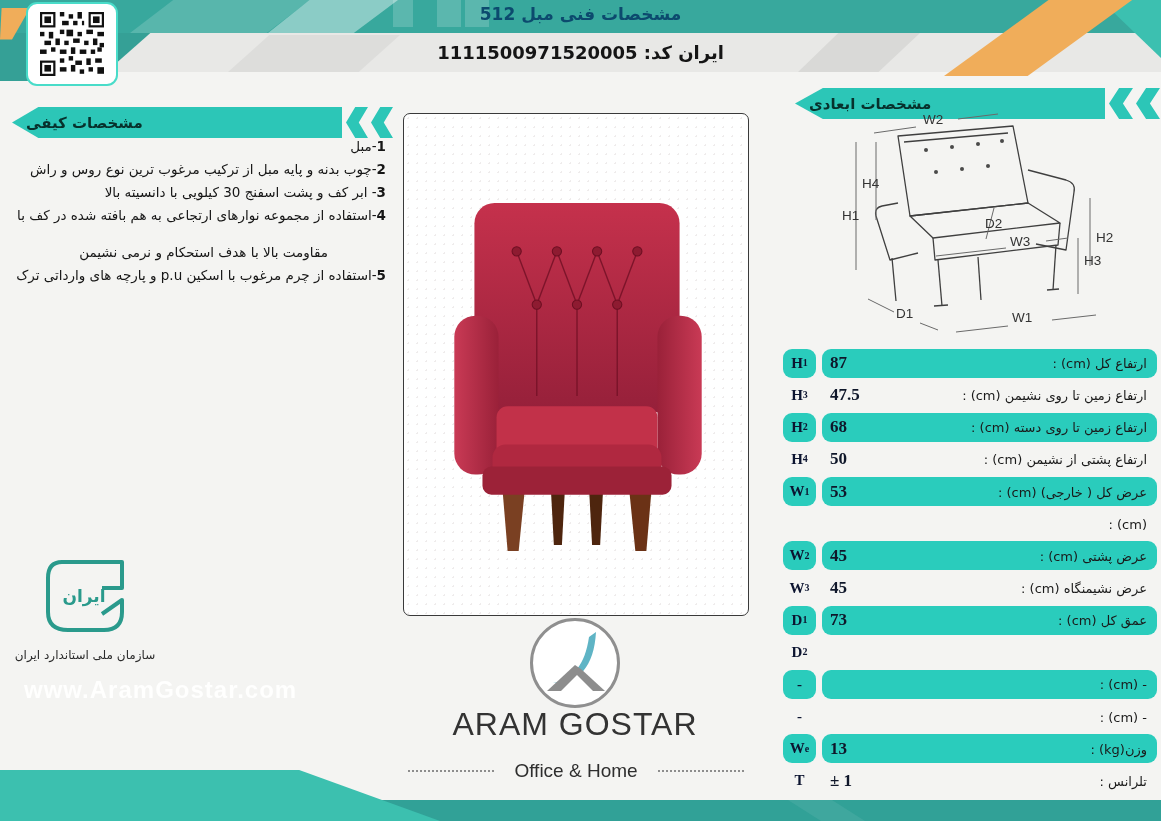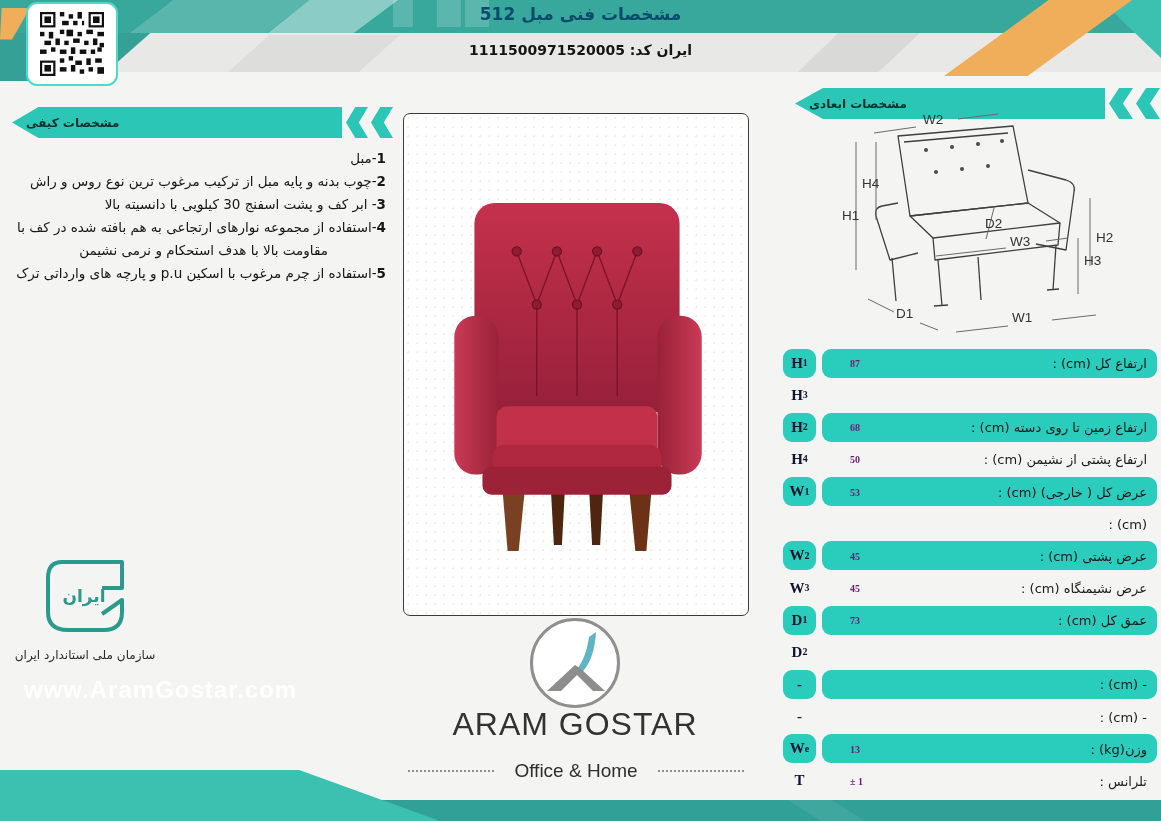--- a/index.html
+++ b/index.html
@@ -5,21 +5,21 @@
   html,body{margin:0;padding:0;}
   .page{position:relative;width:1161px;height:821px;background:#f4f4f2;overflow:hidden;
         font-family:"DejaVu Sans",sans-serif;}
   .abs{position:absolute;}
 
   
   .band-top{left:0;top:0;width:1161px;height:33px;background:#38a89d;}
   .band-gray{left:0;top:33px;width:1161px;height:39px;background:#e8e8e6;}
   .hdr-title{left:0;top:4px;width:1161px;text-align:center;font-size:17px;font-weight:bold;
              color:#0c4a6e;direction:rtl;}
-  .iran-code{left:0;top:42px;width:1161px;text-align:center;font-size:14px;font-weight:bold;
+  .iran-code{left:0;top:42px;width:1161px;text-align:center;font-size:18px;font-weight:bold;
              color:#151515;direction:rtl;}
 
   
   .shape{position:absolute;}
   .pill-light{background:rgba(255,255,255,0.18);}
   .d-orange-l{left:0;top:0;width:40px;height:45px;background:#f0ad5a;
               clip-path:polygon(4% 18%,75% 18%,30% 88%,0 88%);}
   .d-teal-l-low{left:0;top:33px;width:160px;height:48px;background:#35a096;
               clip-path:polygon(0 0,94% 0,60% 100%,0 100%);}
   .d-lightteal{left:130px;top:0;width:180px;height:33px;background:rgba(255,255,255,0.16);
@@ -35,61 +35,61 @@
   .d-orange-tr{left:944px;top:0;width:190px;height:76px;background:#f0ad5a;
               clip-path:polygon(55% 0,99% 0,44% 100%,0 100%);}
 
   
   .qr-frame{left:26px;top:2px;width:88px;height:80px;background:#fff;border:2px solid #49dcc9;
             border-radius:11px;display:flex;align-items:center;justify-content:center;z-index:6;}
 
   
   .banner-bar{position:absolute;background:#2cc6b7;display:flex;align-items:center;
               justify-content:flex-end;direction:rtl;}
-  .banner-txt{font-size:12px;font-weight:600;color:#07312c;padding-left:14px;direction:rtl;}
+  .banner-txt{font-size:15px;font-weight:600;color:#07312c;padding-left:14px;direction:rtl;}
   .chev{position:absolute;background:#2cc6b7;
         clip-path:polygon(42% 0,100% 0,58% 50%,100% 100%,42% 100%,0 50%);}
   .bn-left{left:12px;top:107px;width:330px;height:31px;
            clip-path:polygon(8% 0,100% 0,100% 100%,8% 100%,0 50%);}
   .bn-left-c1{left:346px;top:107px;width:22px;height:31px;}
   .bn-left-c2{left:371px;top:107px;width:22px;height:31px;}
   .bn-right{left:795px;top:88px;width:310px;height:31px;
            clip-path:polygon(9% 0,100% 0,100% 100%,9% 100%,0 50%);}
   .bn-right-c1{left:1109px;top:88px;width:24px;height:31px;}
   .bn-right-c2{left:1136px;top:88px;width:24px;height:31px;}
 
   
-  .qual{left:0px;top:147px;width:386px;direction:rtl;text-align:right;color:#161616;
+  .qual{left:0px;top:135px;width:386px;direction:rtl;text-align:right;color:#161616;
         font-size:13.5px;line-height:23px;}
   .qual-line{padding-left:6px;}
   .qual-line b{font-weight:bold;}
-  .qual-line:nth-child(5){padding-right:58px;}
+  .qual-line:nth-child(5){padding-right:58px;margin-top:14px;}
 
   
   .photo-box{left:403px;top:113px;width:344px;height:501px;background:#fff;
              border:1.5px solid #3a3a3a;border-radius:7px;
              background-image:radial-gradient(#efecec 1px,transparent 1px);
              background-size:9px 9px;}
 
   
   .diagram{left:838px;top:108px;width:280px;height:237px;}
 
   
   .dim-table{left:783px;top:347px;width:374px;display:flex;flex-direction:column;}
   .trow{flex:0 0 32.15px;display:flex;align-items:center;}
   .pill{width:33px;height:29px;border-radius:9px;display:flex;align-items:center;
         justify-content:center;font-family:"Liberation Serif","DejaVu Serif",serif;
         font-weight:bold;font-size:15px;color:#0c1430;}
   .pill sub{font-size:10px;line-height:0;}
   .bar{flex:1;height:29px;margin-left:6px;border-radius:9px;position:relative;}
   .trow.teal .pill{background:#2accbc;}
   .trow.teal .bar{background:#2accbc;}
-  .val{position:absolute;left:28px;top:50%;transform:translateY(-50%);
+  .val{position:absolute;left:8px;top:50%;transform:translateY(-50%);
        font-family:"Liberation Serif","DejaVu Serif",serif;font-weight:bold;
-       font-size:10px;color:#701a75;}
+       font-size:17px;color:#0f172a;}
   .lbl{position:absolute;right:10px;top:50%;transform:translateY(-50%);direction:rtl;
        font-size:13px;color:#1a1a1a;white-space:nowrap;}
 
   
   .logo-circle{left:530px;top:618px;width:90px;height:90px;border:3px solid #8f8f8f;
                border-radius:50%;background:#fff;display:flex;align-items:center;
                justify-content:center;box-sizing:border-box;}
   .brand{left:400px;top:706px;width:350px;text-align:center;font-size:32px;color:#333;
          font-family:"Liberation Sans",sans-serif;letter-spacing:1px;}
   .tagline-row{left:408px;top:760px;width:336px;display:flex;align-items:center;
@@ -325,20 +325,24 @@
       <div class="bar">
         <span class="val">87</span>
         <span class="lbl">ارتفاع کل (cm) :</span>
       </div>
     </div>
       <div class="trow plain">
       <div class="pill">
           <span class="letter-main">H</span>
           <sub>3</sub>
         </div>
+      <div class="bar">
+        <span class="val">47.5</span>
+        <span class="lbl">ارتفاع زمین تا روی نشیمن (cm) :</span>
+      </div>
     </div>
       <div class="trow teal">
       <div class="pill">
           <span class="letter-main">H</span>
           <sub>2</sub>
         </div>
       <div class="bar">
         <span class="val">68</span>
         <span class="lbl">ارتفاع زمین تا روی دسته (cm) :</span>
       </div>

